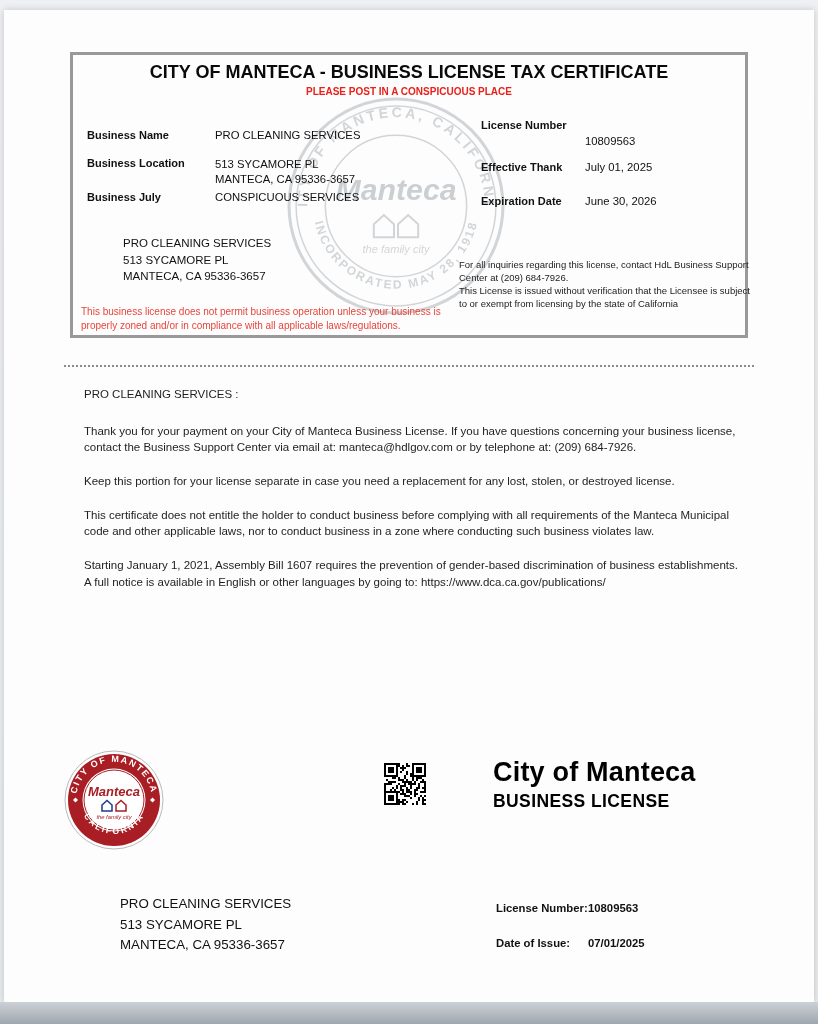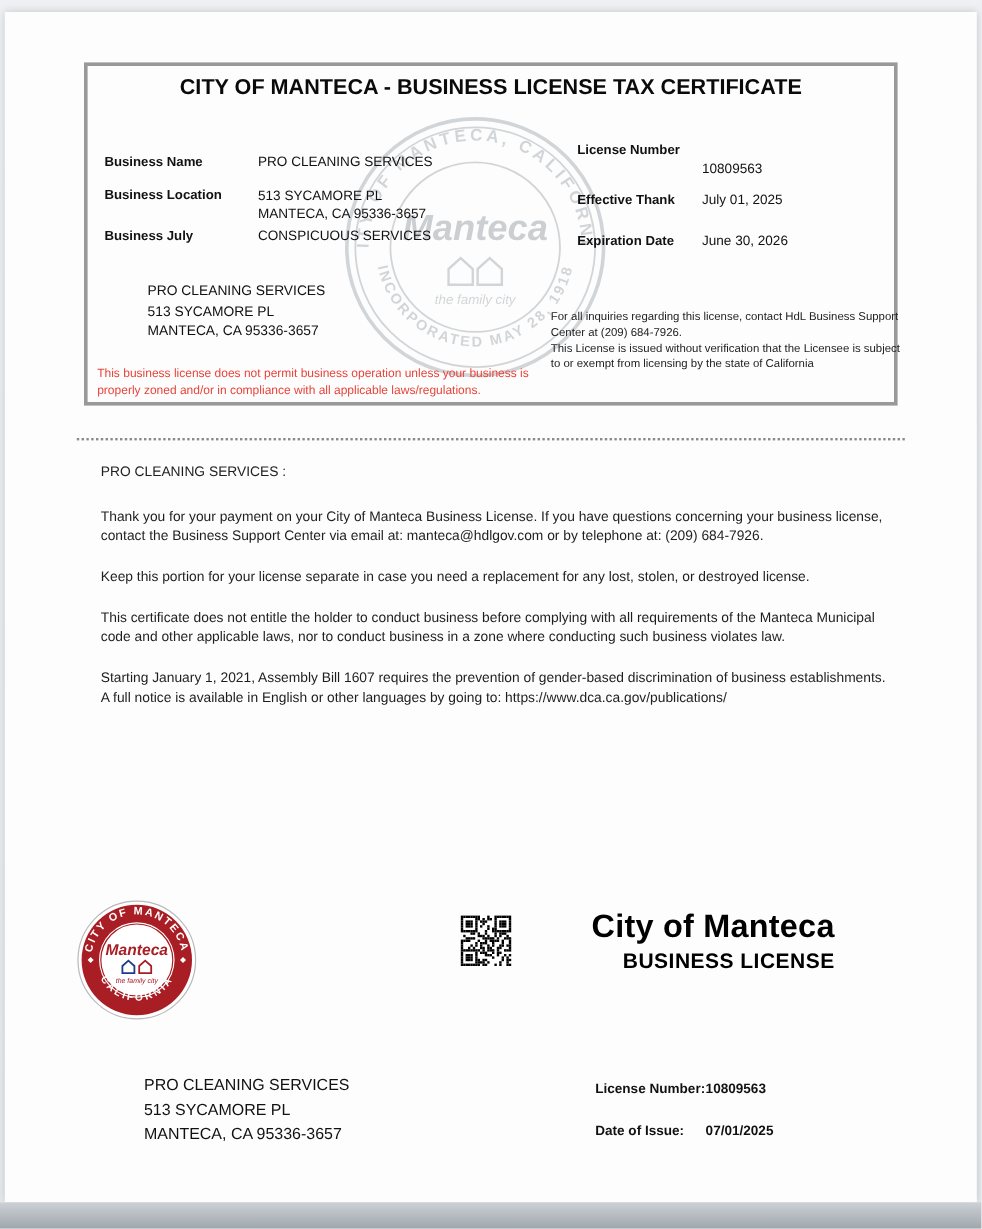--- a/index.html
+++ b/index.html
@@ -87,21 +87,21 @@
   .qr {
     position:absolute; left:380px; top:753px;
     display:grid;
     grid-template-columns:repeat(21,2px);
     grid-template-rows:repeat(21,2px);
     width:42px; height:42px; background:#fff;
   }
   .qr i { background:#000; display:block; }
   .city-block { position:absolute; left:489px; top:747px; color:#000; }
   .city-title { font-size:27px; font-weight:bold; letter-spacing:.2px; margin:0; }
-  .doc-type { font-size:17.5px; font-weight:bold; letter-spacing:.4px; margin-top:3px;margin-left:26px; }
+  .doc-type { font-size:17.5px; font-weight:bold; letter-spacing:.4px; margin-top:3px; }
 
   .recipient {
     position:absolute; left:116px; top:884px;
     font-size:13.3px; line-height:1.55; color:#111;
   }
   .lic-row { position:absolute; left:492px; display:flex; font-size:11.3px; font-weight:bold; color:#111; }
   .lic-row .k { width:92px; }
   .row-license { top:892px; }
   .row-issue { top:927px; }
 </style>
@@ -129,20 +129,21 @@
         </text>
         <text x="110" y="104" text-anchor="middle" font-size="30" font-weight="bold" font-style="italic" fill="#7e868d">Manteca</text>
         <g fill="none" stroke="#8d959c" stroke-width="2">
           <path d="M 88,128 l 10,-9 l 10,9 v 13 h -20 z"></path>
           <path d="M 112,128 l 10,-9 l 10,9 v 13 h -20 z"></path>
         </g>
         <text x="110" y="157" text-anchor="middle" font-size="11" font-style="italic" fill="#8d959c">the family city</text>
       </svg>
 
       <div class="cert-title">CITY OF MANTECA - BUSINESS LICENSE TAX CERTIFICATE</div>
+      <div class="cert-subtitle">PLEASE POST IN A CONSPICUOUS PLACE</div>
 
       <span class="lbl" style="left:14px; top:74px">Business Name</span>
       <span class="val" style="left:142px; top:74px">PRO CLEANING SERVICES</span>
 
       <span class="lbl" style="left:14px; top:102px">Business Location</span>
       <span class="val-2line" style="left:142px; top:102px">
         <span style="display:block">513 SYCAMORE PL</span>
         <span style="display:block">MANTECA, CA 95336-3657</span>
       </span>
 

